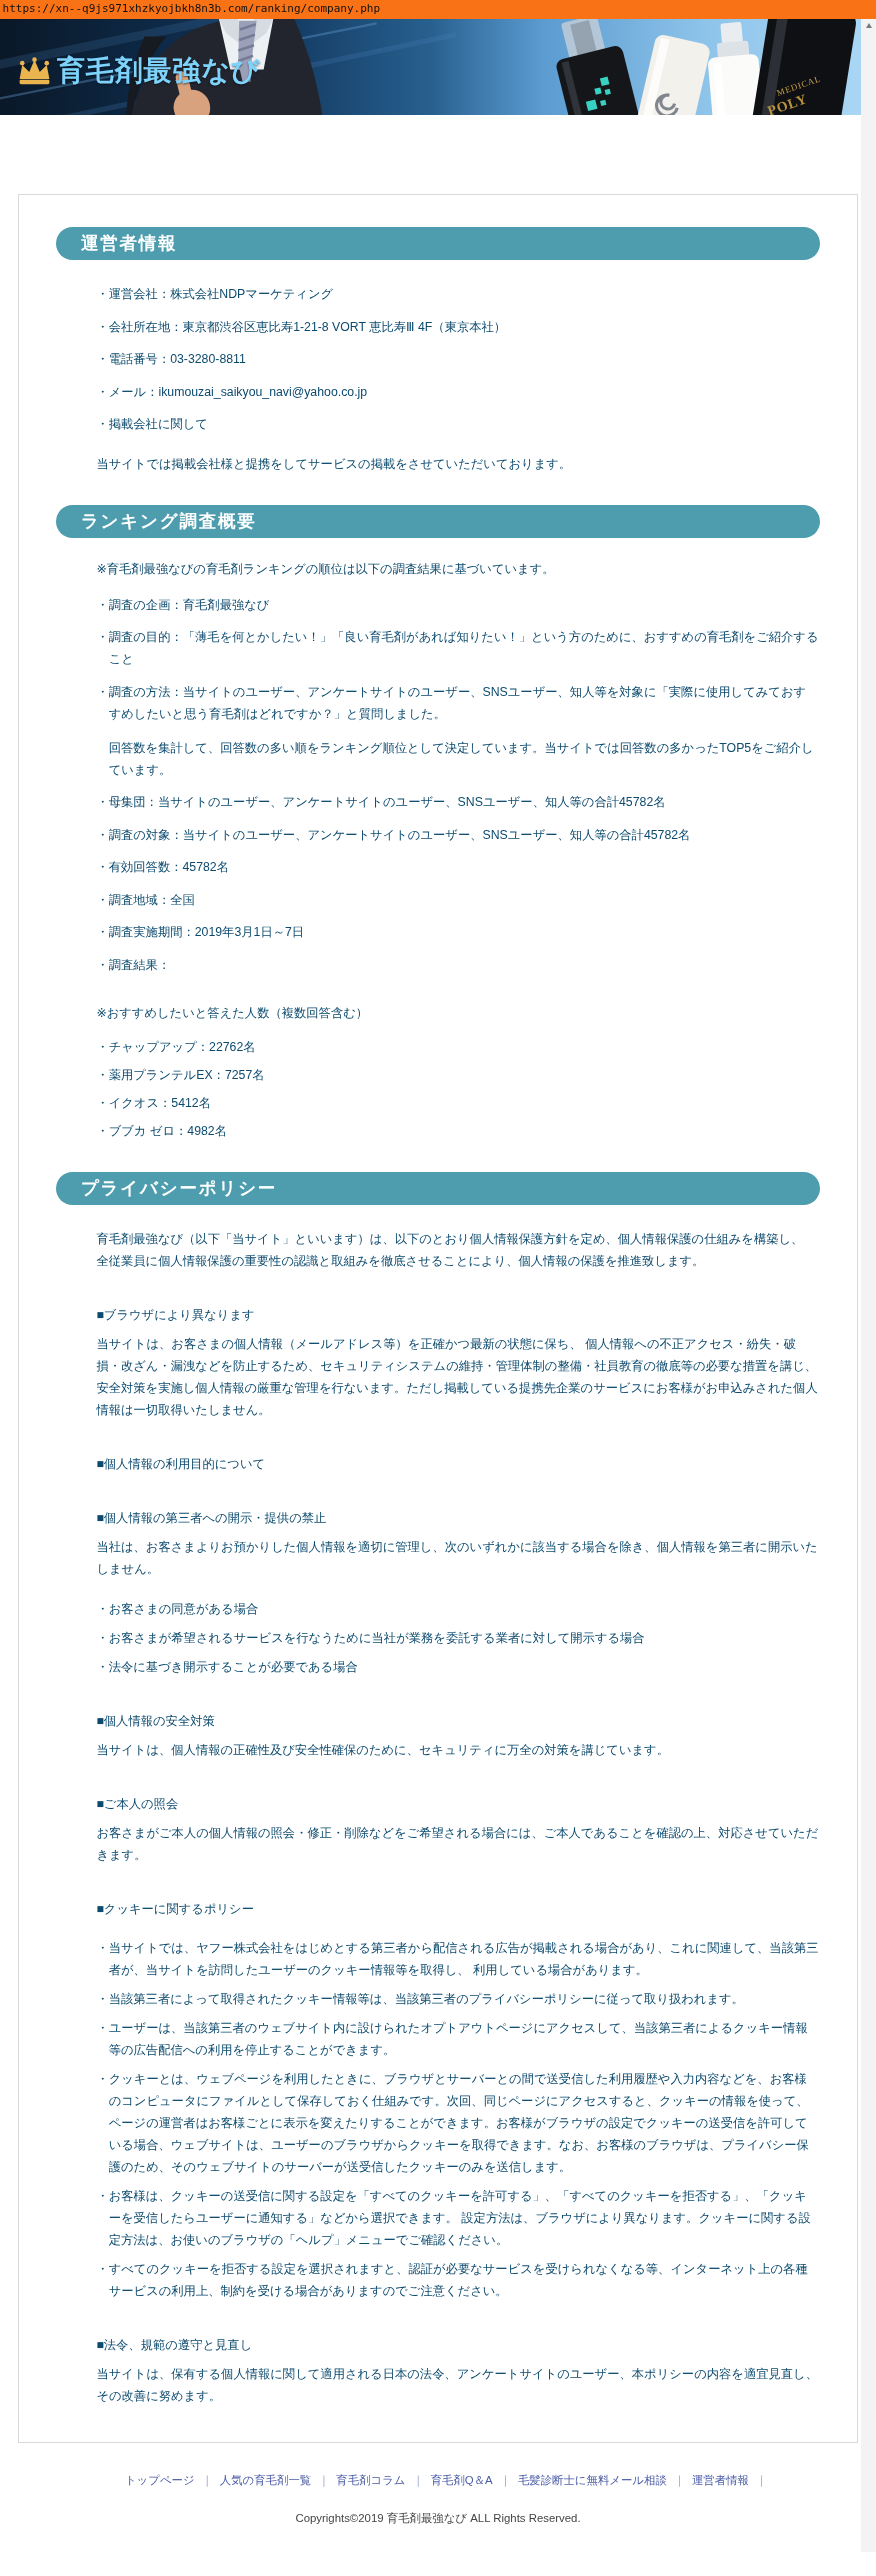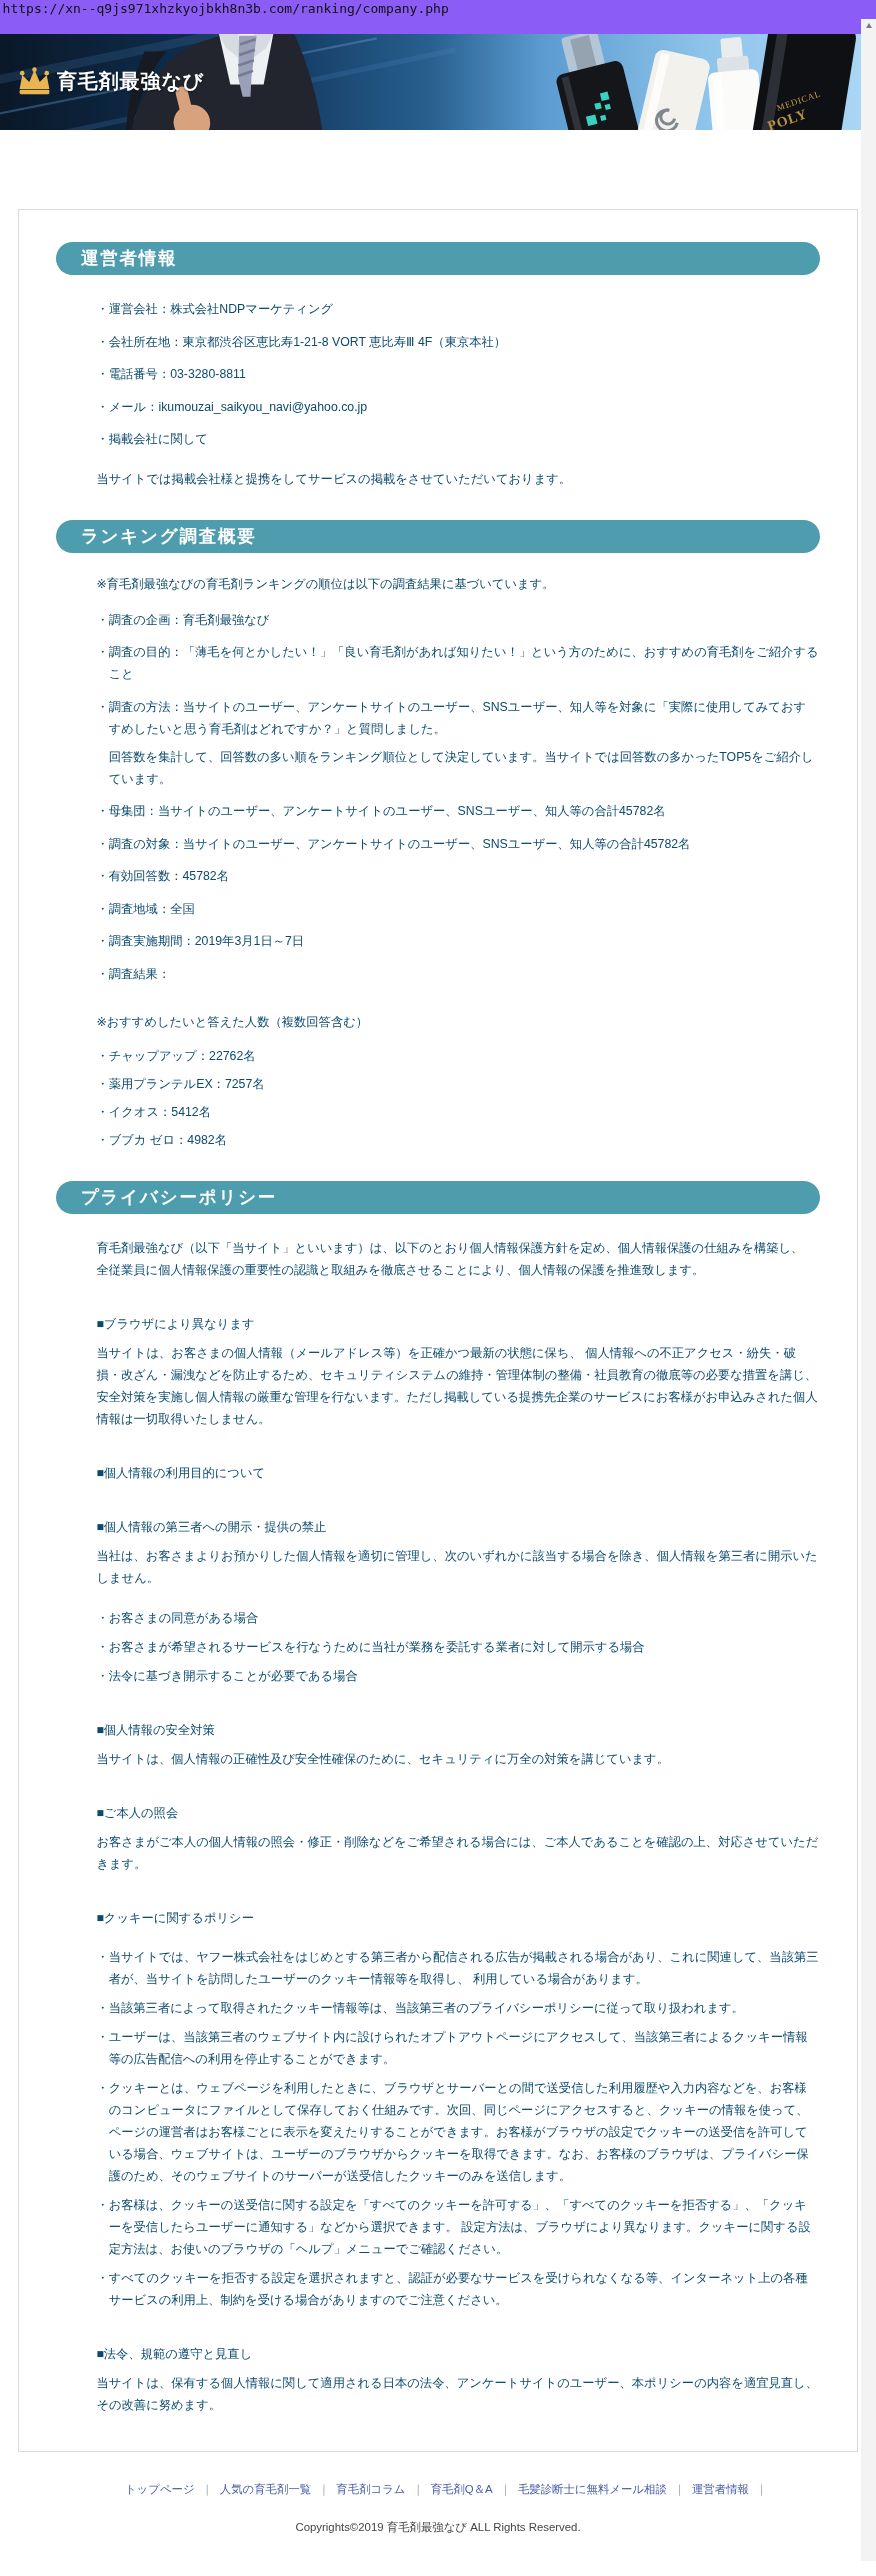--- a/index.html
+++ b/index.html
@@ -5,44 +5,44 @@
   html,body{margin:0;padding:0;}
   body{
     width:876px;
     background:#ffffff;
     font-family:"Liberation Sans","DejaVu Sans",sans-serif;
     color:#333;
     position:relative;
   }
   
   .url-bar{
-    height:34px;
+    height:19px;
     line-height:17.5px;
     font-family:"DejaVu Sans Mono","Liberation Mono",monospace;
-    font-size:13px;
+    font-size:11px;
     color:#111;
     padding-left:2.6px;
-    background:#8b5cf6;
+    background:#f97316;
     white-space:nowrap;
   }
   
   .site-header{
     position:relative;
     width:861px;
     height:96px;
     overflow:hidden;
     background:#0a1a2c;
   }
   .site-header svg.hero{position:absolute;left:0;top:0;width:861px;height:96px;}
   .brand{
     position:absolute;left:16.6px;top:33px;
     display:flex;align-items:center;gap:5.3px;
   }
   .brand .title{
-    color:#ffffff;font-size:20px;font-weight:bold;letter-spacing:0.9px;
+    color:#7dd3fc;font-size:28px;font-weight:bold;letter-spacing:0.9px;
     text-shadow:0 0.9px 1.8px rgba(0,0,0,.55);
     white-space:nowrap;
   }
   
   .scrollbar{
     position:absolute;top:19px;bottom:0;right:0;width:15px;
     background:#f3f3f3;
   }
   .scroll-up{
     width:0;height:0;margin:4.4px auto 0 auto;
@@ -70,21 +70,21 @@
   }
   .section-body{
     margin-left:40px;
     margin-right:1.8px;
     font-size:12.3px;
     line-height:22px;
     color:#0c4a6e;
   }
   .mt-sec{margin-top:30px;}
   .li{padding-left:12.3px;text-indent:-12.3px;margin:0 0 10.5px 0;}
-  .li .cont{text-indent:0;margin-top:6px;}
+  .li .cont{text-indent:0;margin-top:12px;}
   .note{margin:20px 0 14px 0;}
   .plain{margin:17.5px 0 0 0;}
   .results-note{margin:26px 0 12.3px 0;}
   .result{padding-left:12.3px;text-indent:-12.3px;margin:0 0 6.1px 0;}
   .pp-head{margin:32px 0 7px 0;}
   .pp-body{margin:0 0 0 0;}
   .pp-bullets{margin-top:17.5px;}
   .pp-bullet{padding-left:12.3px;text-indent:-12.3px;margin:0 0 7px 0;}
   .first-block{margin-top:23px;}
   

